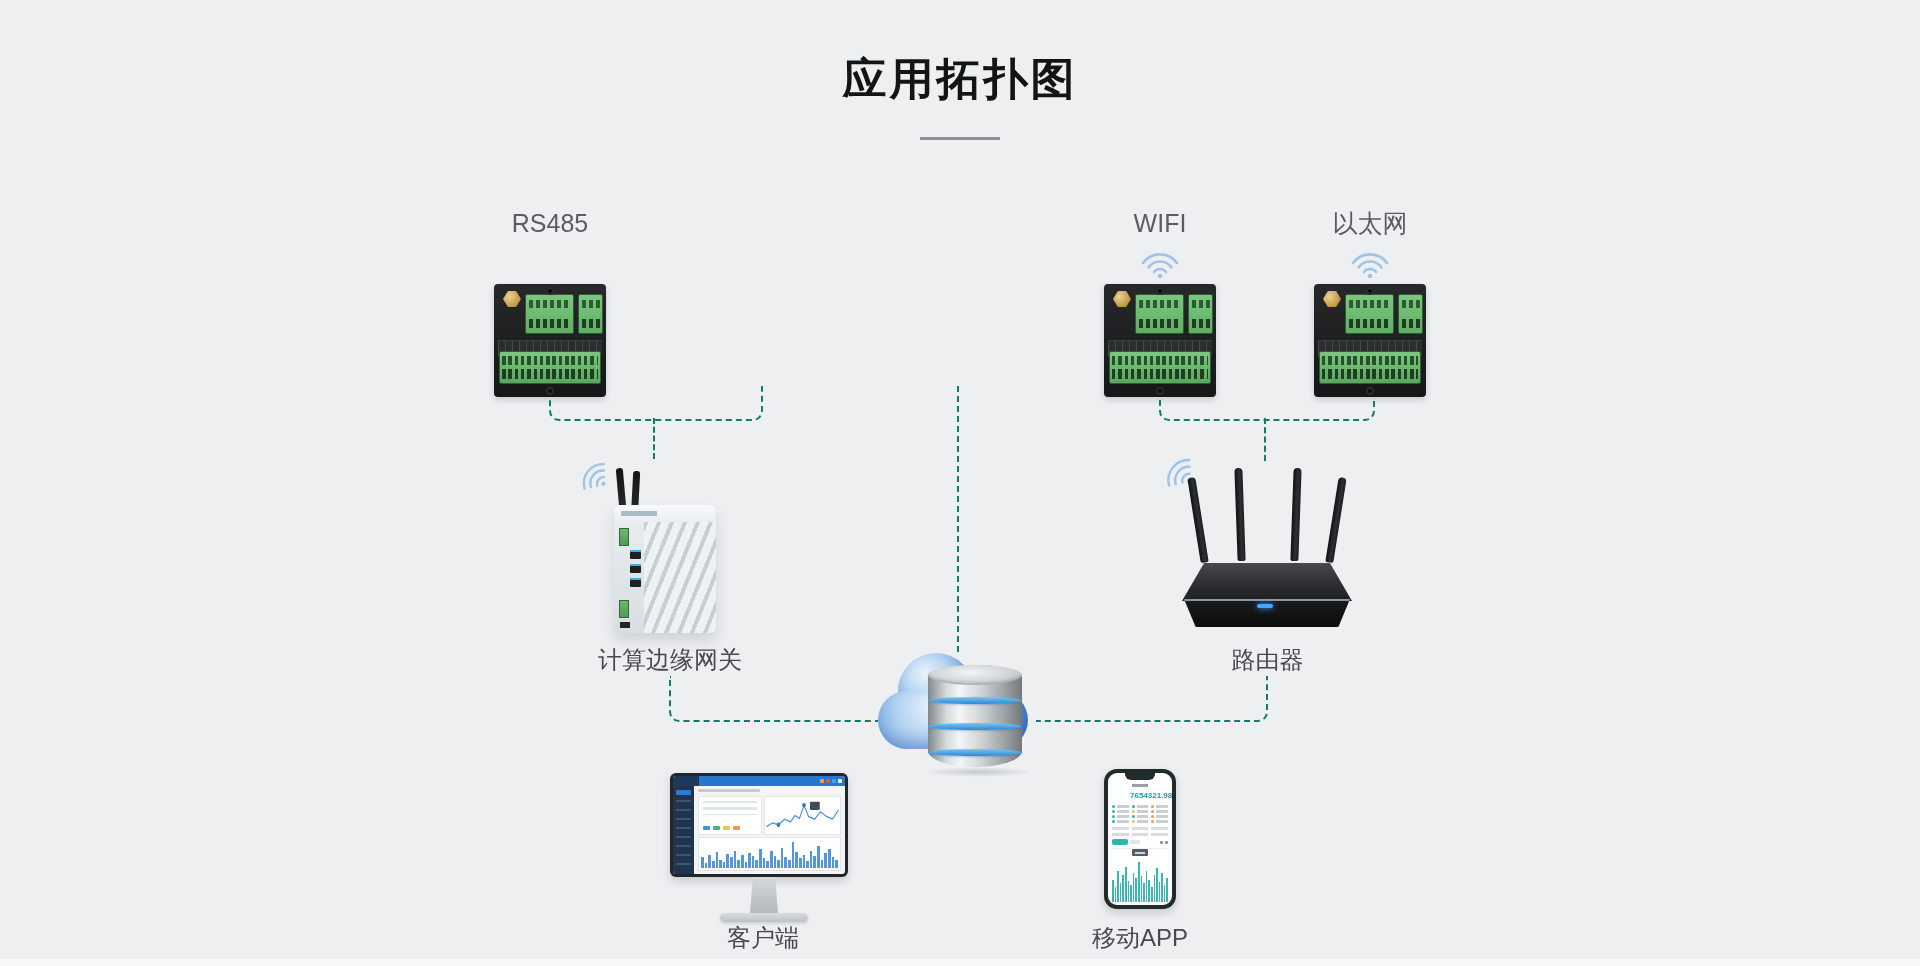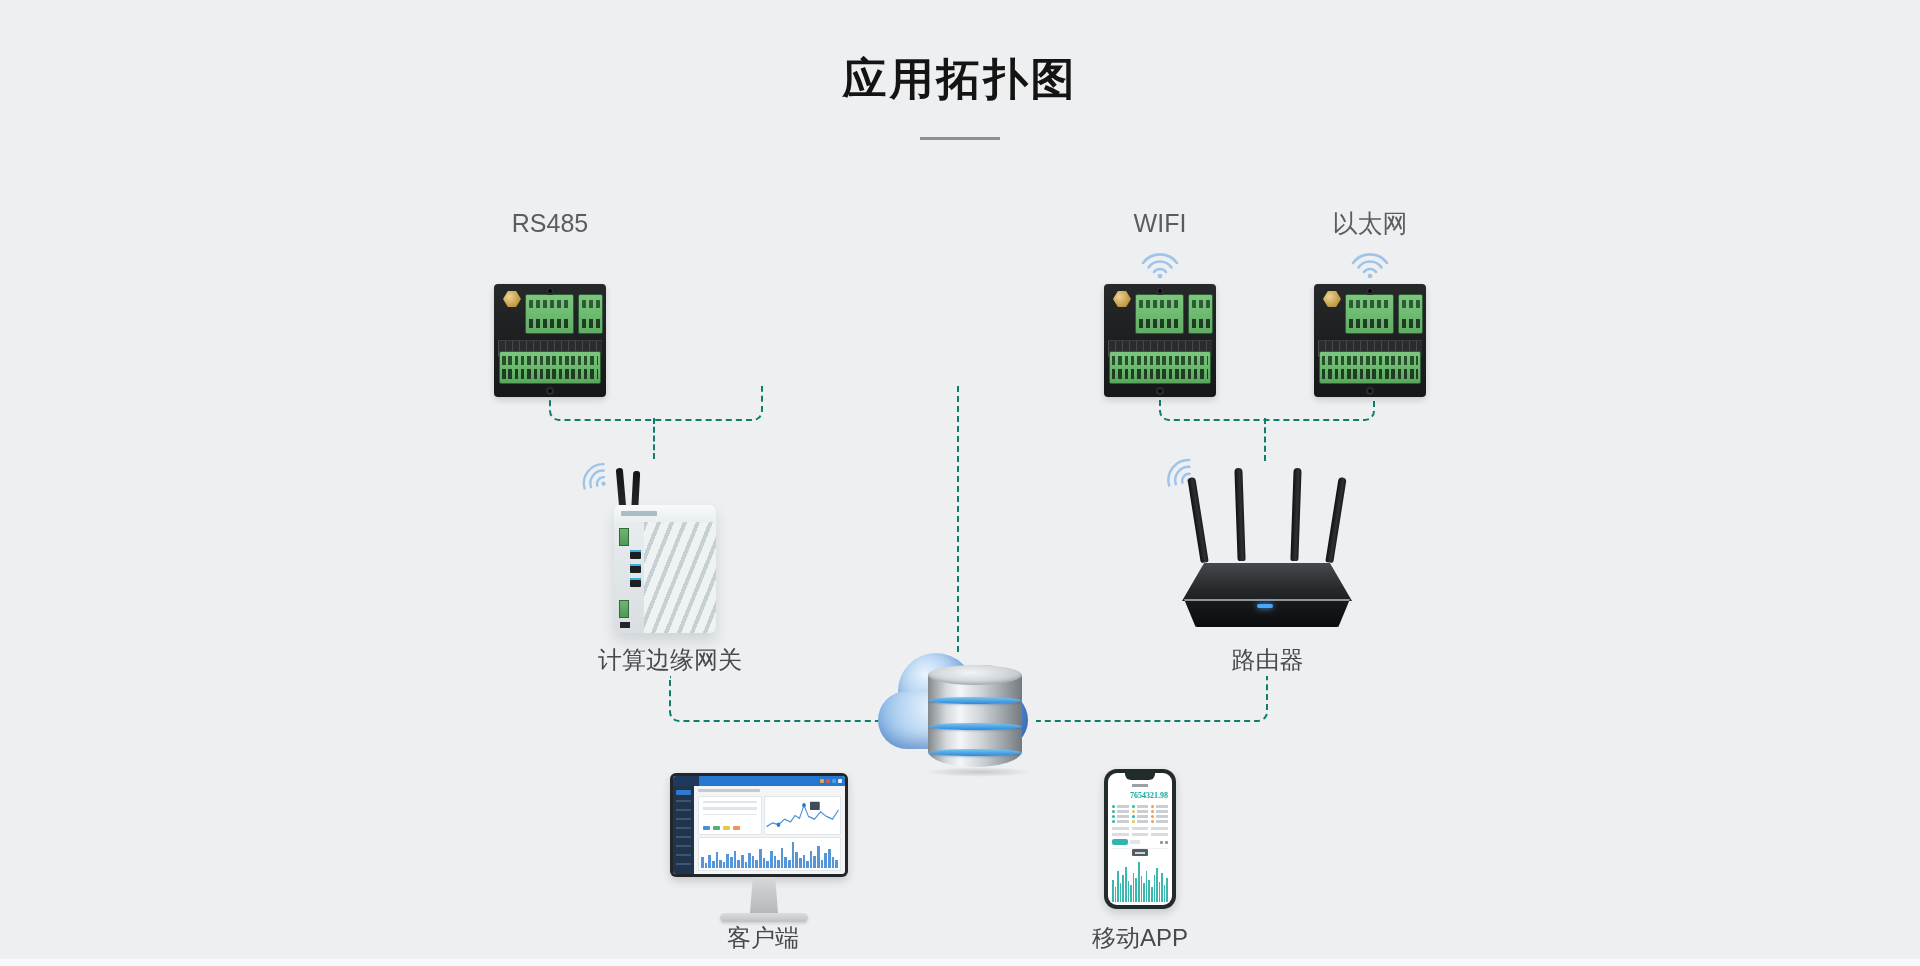--- a/index.html
+++ b/index.html
@@ -167,21 +167,21 @@
   
   .ph{position:absolute;left:1104px;top:769px;width:80px;height:148px;}
   .ph .pframe{position:absolute;left:0;top:0;width:72px;height:140px;background:#202b2a;border-radius:13px;
       padding:4px;box-sizing:border-box;box-shadow:0 4px 8px rgba(50,60,70,.2);}
   .ph .pscreen{position:relative;width:100%;height:100%;background:#fff;border-radius:9px;overflow:hidden;
       display:flex;flex-direction:column;padding-top:9px;box-sizing:border-box;}
   .ph .notch{position:absolute;left:50%;transform:translateX(-50%);top:0;width:30px;height:7px;background:#202b2a;
       border-radius:0 0 6px 6px;z-index:2;}
   .ph .hrow{height:7px;display:flex;justify-content:center;align-items:center;}
   .ph .hbar{width:16px;height:2.5px;background:#9aa0a6;}
-  .ph .metric{display:flex;align-items:center;gap:2px;padding:1px 20px;height:12px;font-family:Liberation Serif, serif;}
+  .ph .metric{display:flex;align-items:center;gap:2px;padding:1px 20px;height:12px;}
   .ph .m-pre{width:12px;height:3px;background:#8f969c;}
   .ph .m-val{font-size:8px;font-weight:700;color:#12a8a0;line-height:10px;white-space:nowrap;}
   .ph .m-post{width:6px;height:2px;background:#c0c5c9;}
   .ph .grid{display:grid;grid-template-columns:1fr 1fr 1fr;gap:2px 3px;padding:2px 4px;}
   .ph .cell{display:flex;align-items:center;gap:2px;}
   .ph .cell i{width:3px;height:3px;border-radius:50%;background:#2fb5ab;}
   .ph .cell:nth-child(3n) i{background:#f29b55;}
   .ph .cell:nth-child(6n+5) i{background:#e8c44a;}
   .ph .cell b{flex:1;height:2.5px;background:#c9ced2;}
   .ph .wrow{display:flex;gap:3px;padding:1.5px 4px;}

